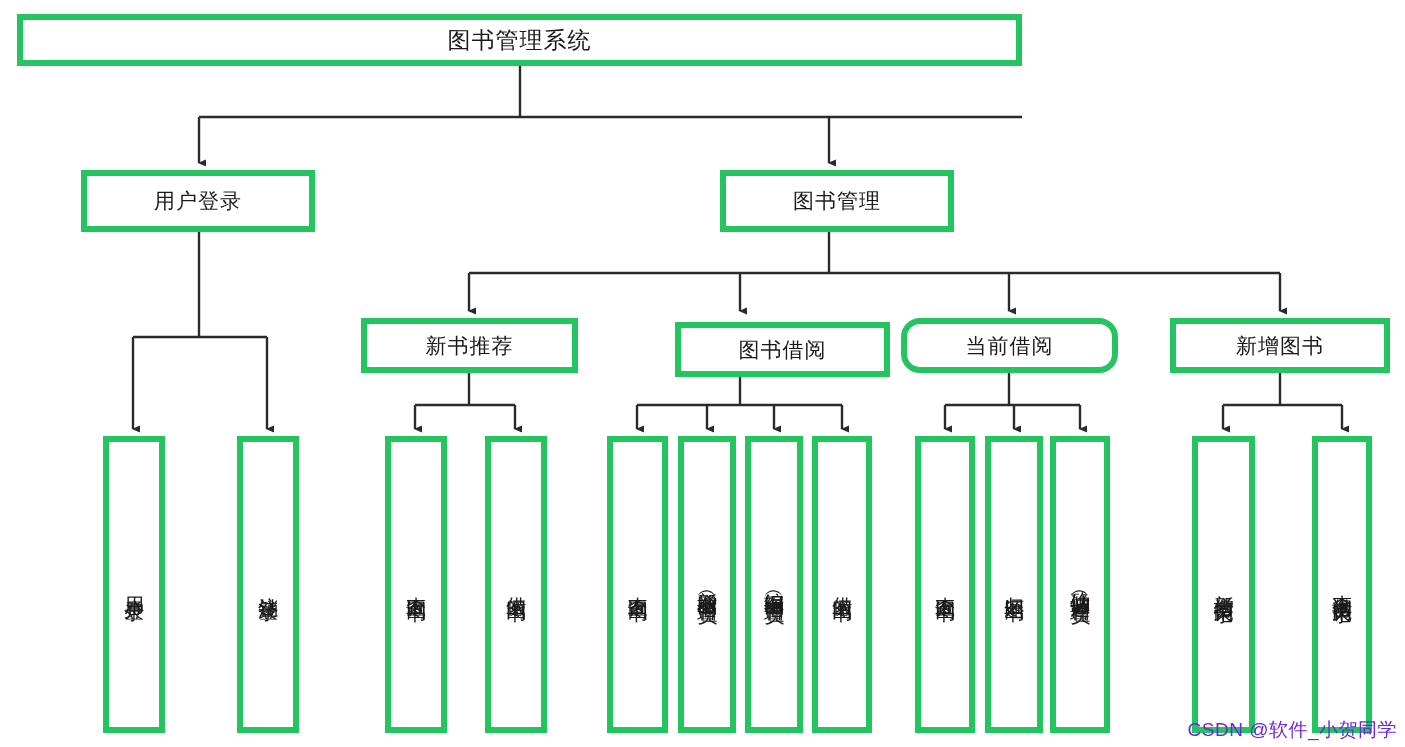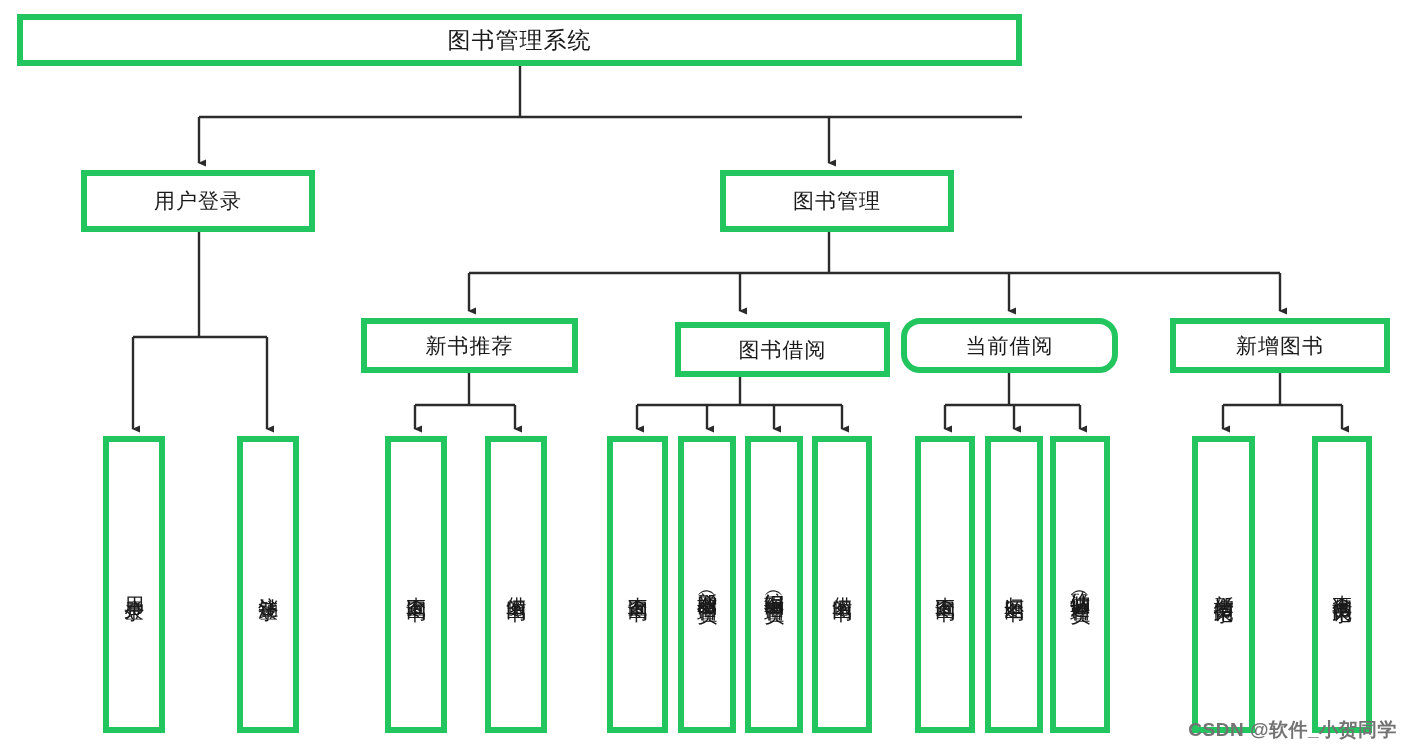--- a/index.html
+++ b/index.html
@@ -58,25 +58,24 @@
     line-height: 1.18;
     letter-spacing: 2px;
     white-space: nowrap;
     display: block;
   }
   .watermark {
     position: absolute;
     right: 8px;
     bottom: 4px;
     font-size: 19px;
-    color: #737373;
+    color: #6d28d9;
     z-index: 5;
     white-space: nowrap;
     letter-spacing: 0.5px;
-    font-weight: bold;
   }
 </style>
 </head>
 <body>
 
 <div id="diagram-root">
 
   <svg id="edge-layer" width="1405" height="747" viewBox="0 0 1405 747" xmlns="http://www.w3.org/2000/svg">
     <defs>
       <marker id="arrowhead" markerWidth="9" markerHeight="9" refX="4.2" refY="7.4" orient="auto" markerUnits="userSpaceOnUse">

